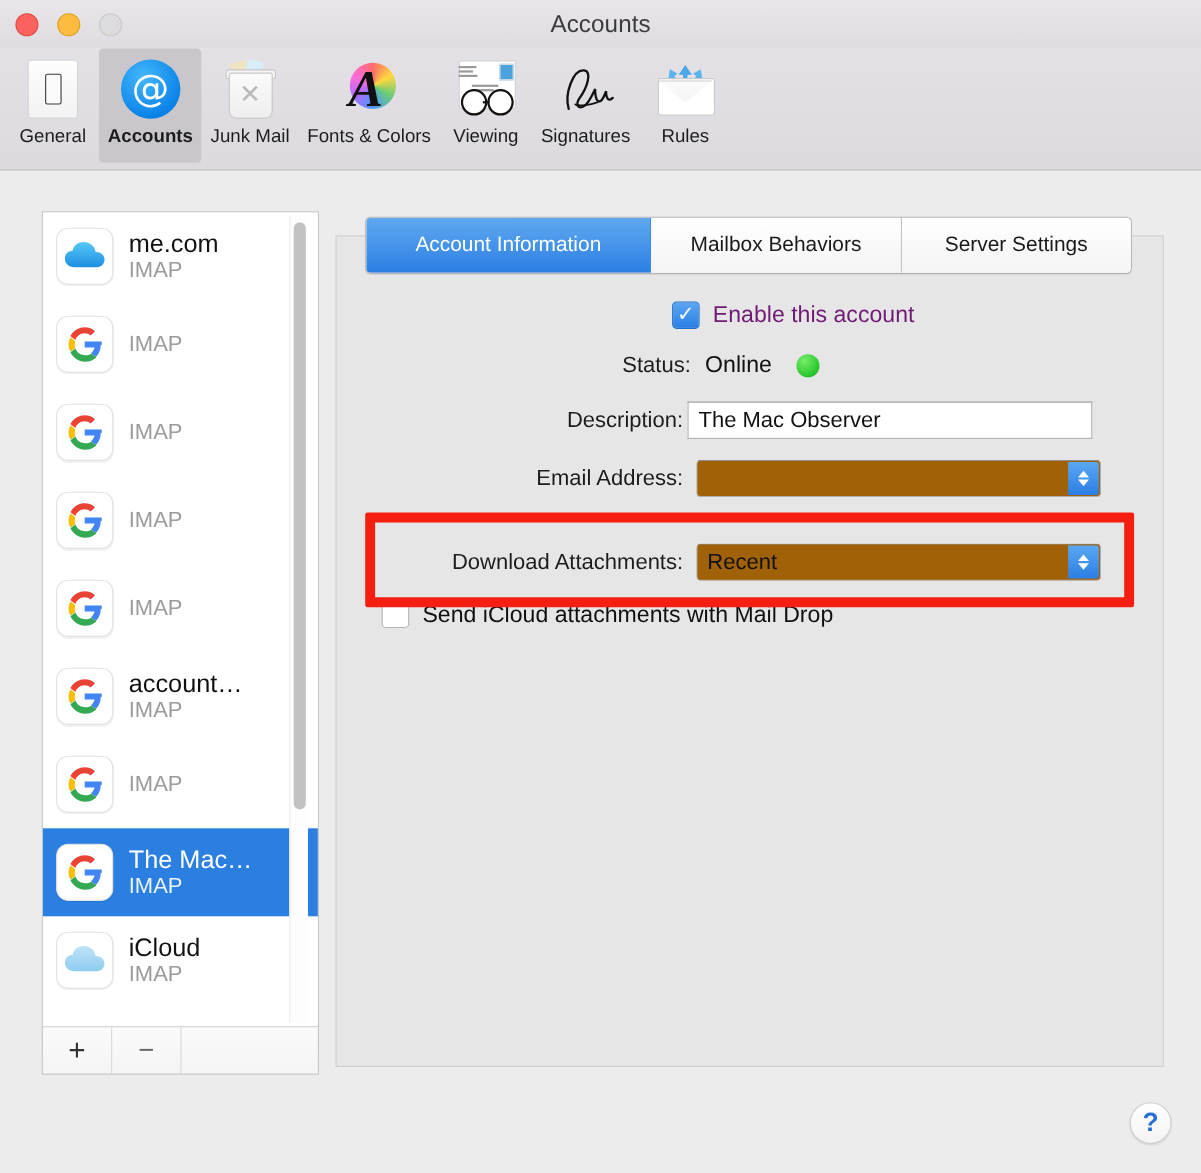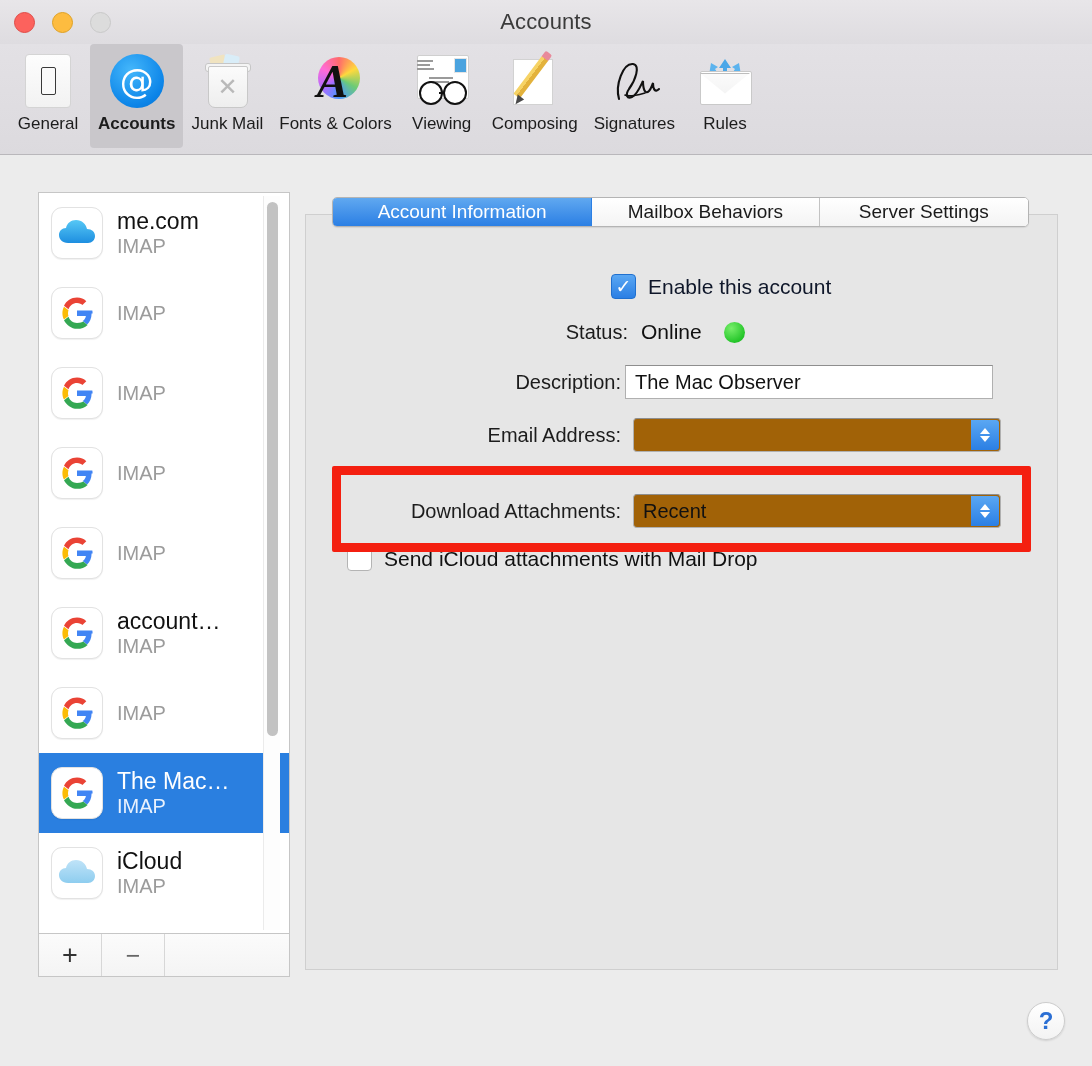--- a/index.html
+++ b/index.html
@@ -180,21 +180,21 @@
   .sb-rest{flex:1;}
 
   
   .panel{
     position:absolute;left:305px;top:214px;width:753px;height:756px;
     background:#e6e6e6;border:1px solid #cfcfcf;box-sizing:border-box;
   }
 
   
   .tabs{
-    position:absolute;left:332px;top:197px;width:697px;height:30px;
+    position:absolute;left:332px;top:197px;width:697px;height:52px;
     display:flex;border:1px solid #b4b4b4;border-radius:5px;overflow:hidden;
     box-shadow:0 1px 1px rgba(0,0,0,.08);
     background:#fff;box-sizing:border-box;
   }
   .tab{
     display:flex;align-items:center;justify-content:center;
     font-size:19px;color:#1a1a1a;background:linear-gradient(#ffffff,#f4f4f4);
     border-right:1px solid #c3c3c3;box-sizing:border-box;
   }
   .tab:last-child{border-right:none;}
@@ -213,21 +213,21 @@
 
   .cb-row{left:306px;top:60px;}
   .cbox{
     width:25px;height:25px;border-radius:4px;
     background:linear-gradient(#5aa7f3,#2b7fe4);border:1px solid #2070cf;
     display:flex;align-items:center;justify-content:center;box-sizing:border-box;
   }
   .cbox .tick{
     color:#fff;font-size:19px;line-height:19px;font-weight:bold;
   }
-  .cb-label{font-size:21px;color:#0f172a;margin-left:12px;}
+  .cb-label{font-size:21px;color:#701a75;margin-left:12px;}
 
   .status-row{left:213px;top:106px;}
   .status-row .lbl{width:110px;}
   .status-val{font-size:21px;color:#111;margin-left:13px;}
   .dot{
     width:21px;height:21px;border-radius:50%;margin-left:22px;
     background:radial-gradient(circle at 35% 30%,#77ee6a,#25c62a 70%,#1aa822);
   }
 
   .desc-row{left:68px;top:151px;}
@@ -348,32 +348,20 @@
             <div class="ln l4"></div>
               <div class="ln l5"></div>
             <div class="g1"></div>
               <div class="g2"></div>
               <div class="bridge"></div>
           </div>
         </div>
         <div class="tb-label">Viewing</div>
       </div>
 
-      <div class="tb-item">
-        <div class="tb-ico">
-          <div class="ic-compose">
-            <div class="sheet"></div>
-            <div class="pencil">
-                <div class="eraser"></div>
-                <div class="tip"></div>
-              </div>
-          </div>
-        </div>
-        <div class="tb-label">Composing</div>
-      </div>
 
       <div class="tb-item">
         <div class="tb-ico">
           <svg class="ic-sign" viewBox="0 0 58 52">
             <path d="M14 44 C10 30 18 8 28 9 C36 10 30 26 24 34 C20 40 22 44 27 42 C32 40 36 30 38 26 C38 34 40 40 44 36 C46 34 47 30 48 28 C48 34 50 38 54 34" fill="none" stroke="#111" stroke-width="2.1" stroke-linecap="round"></path>
             <path d="M20 40 C24 42 34 40 40 38" fill="none" stroke="#111" stroke-width="1.6" stroke-linecap="round"></path>
           </svg>
         </div>
         <div class="tb-label">Signatures</div>
       </div>

